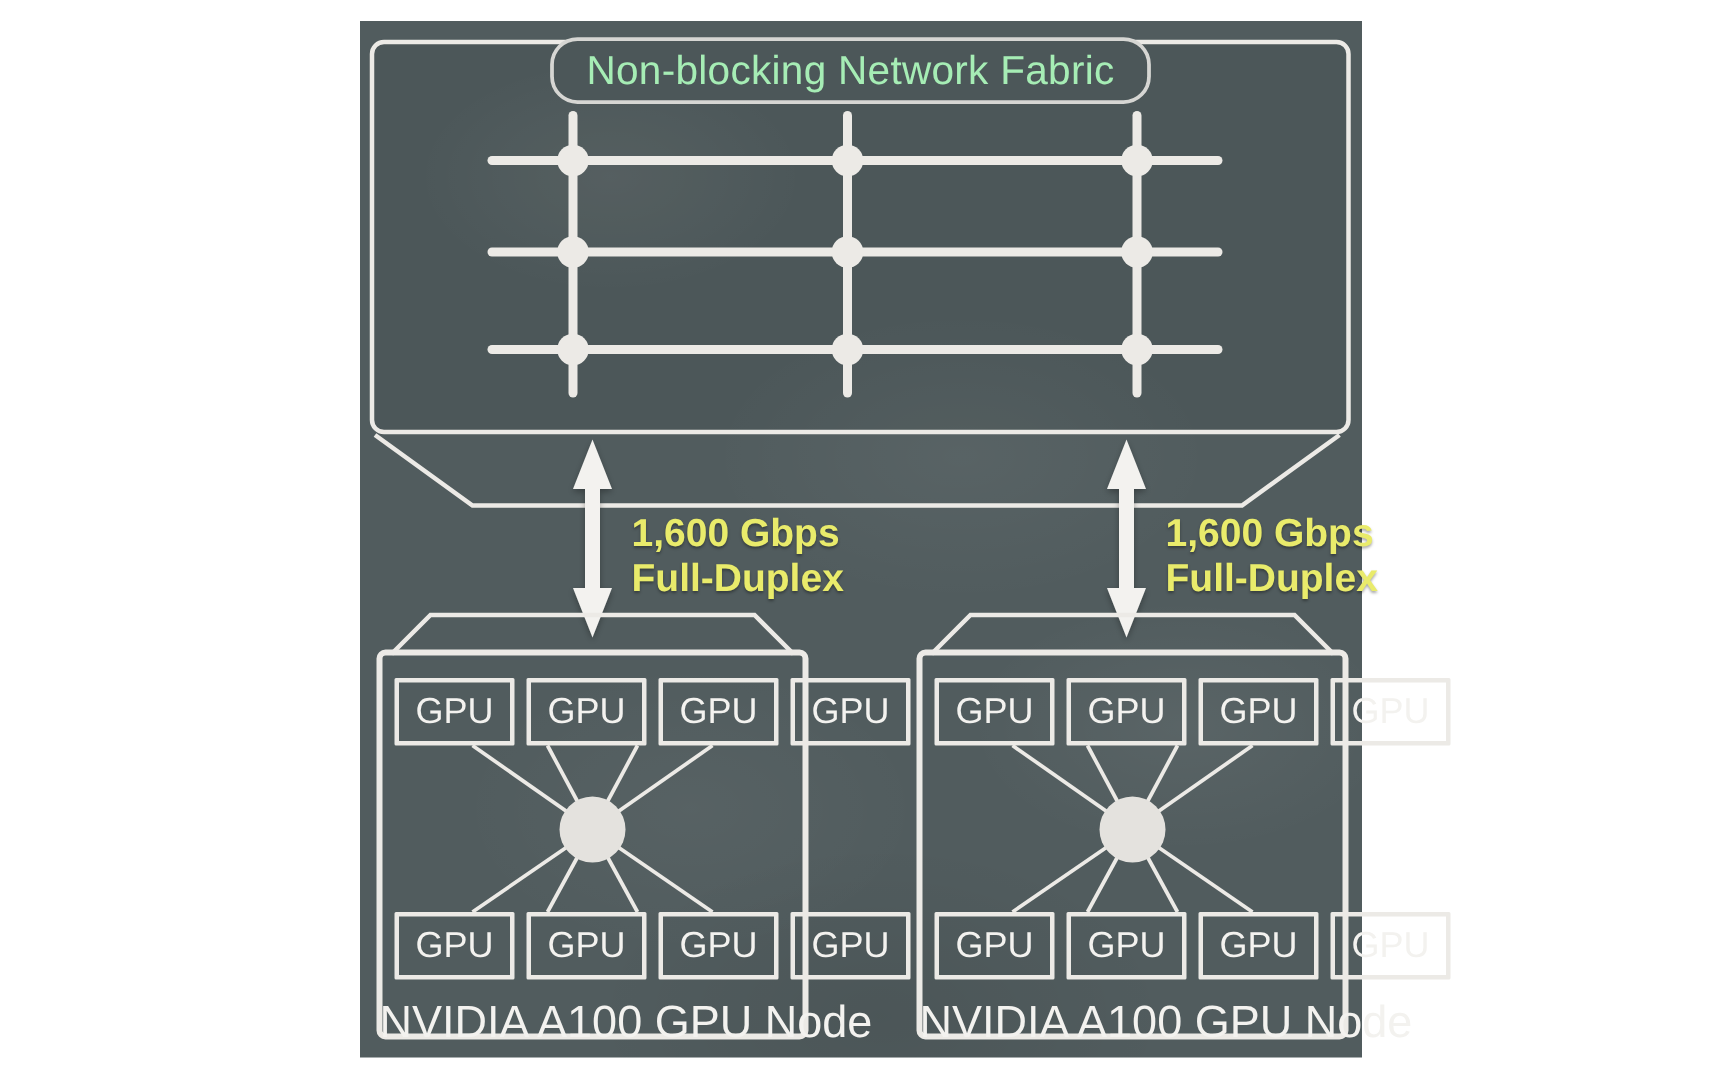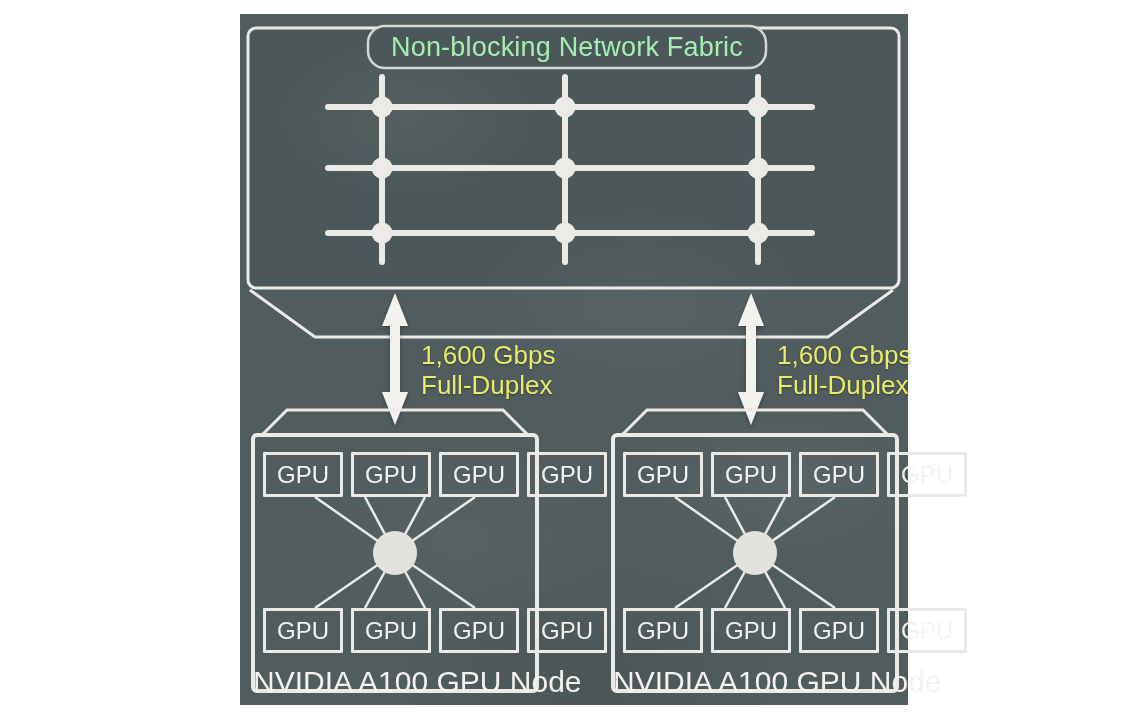--- a/index.html
+++ b/index.html
@@ -58,21 +58,21 @@
     line-height: 42px;
     text-align: center;
     font-size: 27px;
     color: var(--title_green, #a6edb5);
     letter-spacing: 0.2px;
   }
   .link-label {
     position: absolute;
     top: 326px;
     font-size: 26px;
-    font-weight: 400;
+    font-weight: 700;
     line-height: 30px;
     color: var(--label_yellow, #e9eb6b);
     text-shadow: 0 1px 2px rgba(0,0,0,0.35);
     white-space: nowrap;
   }
   .link-label-left  { left: 181px; }
   .link-label-right { left: 537px; }
 
   .gpu-row {
     position: absolute;

